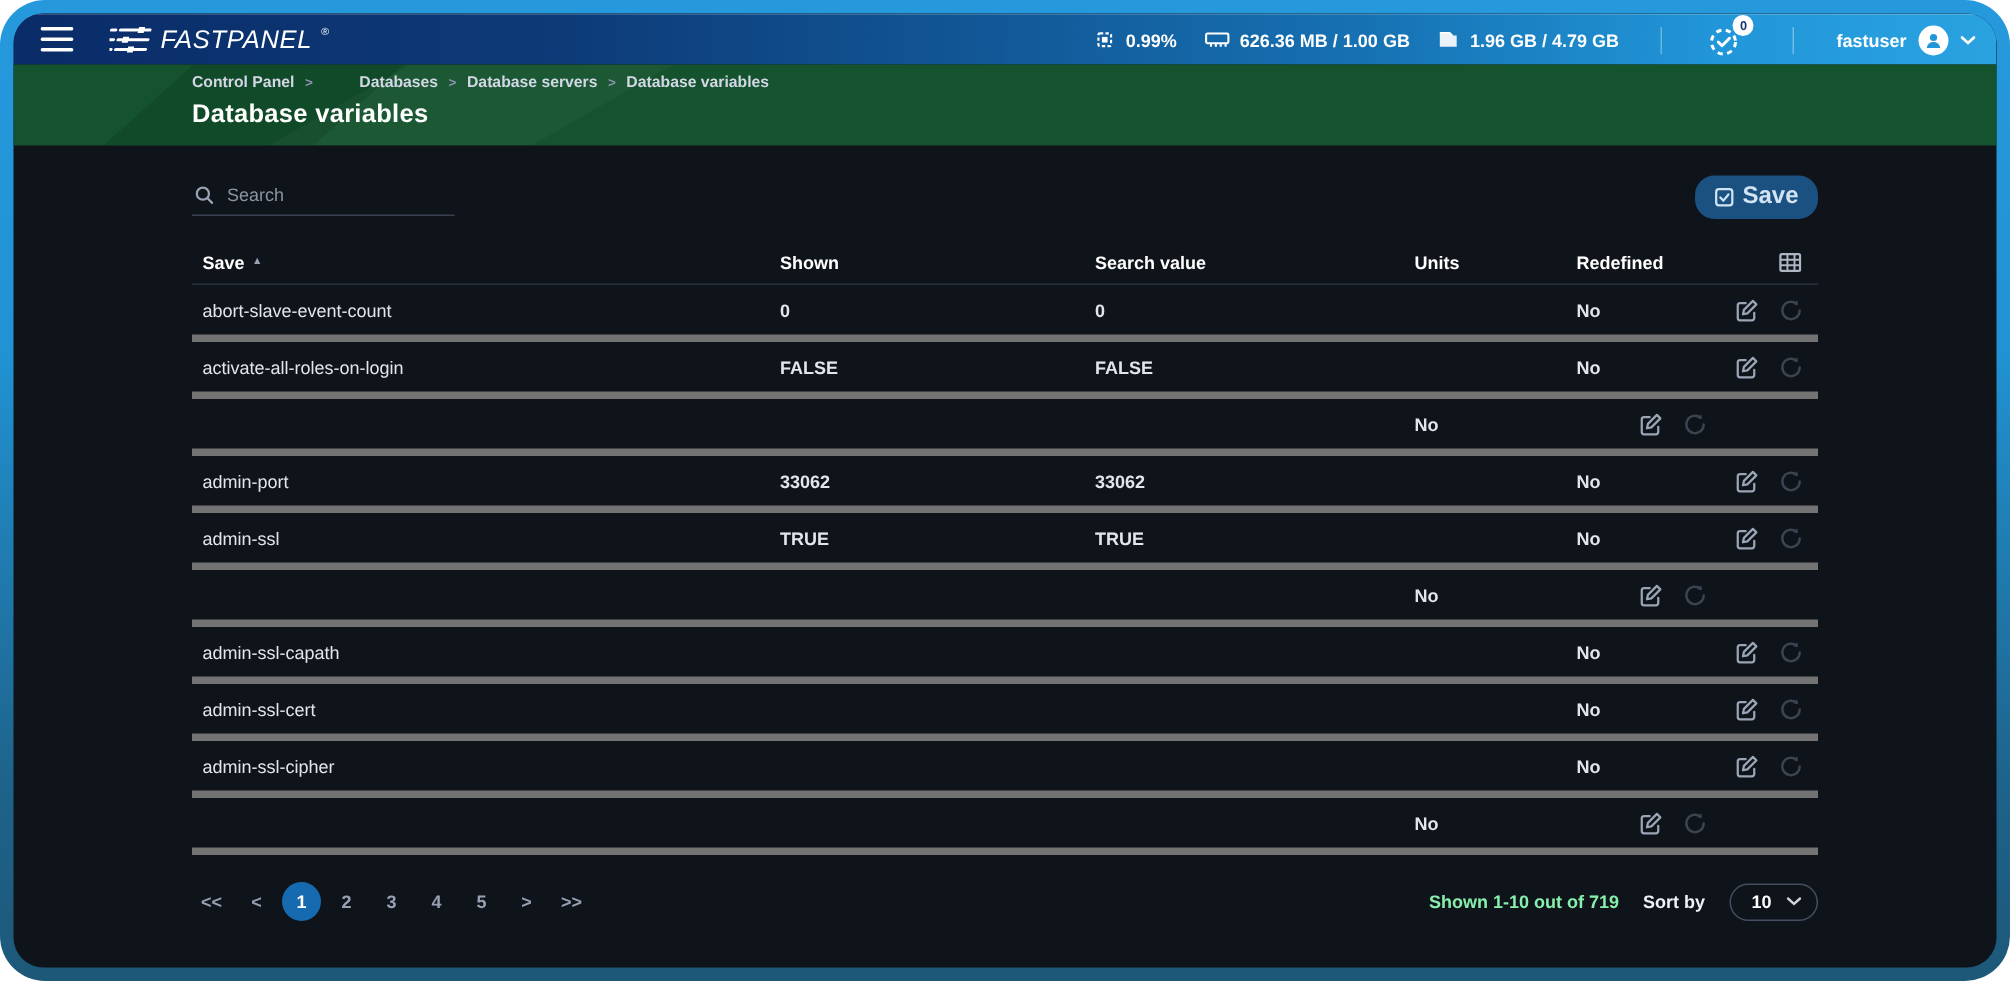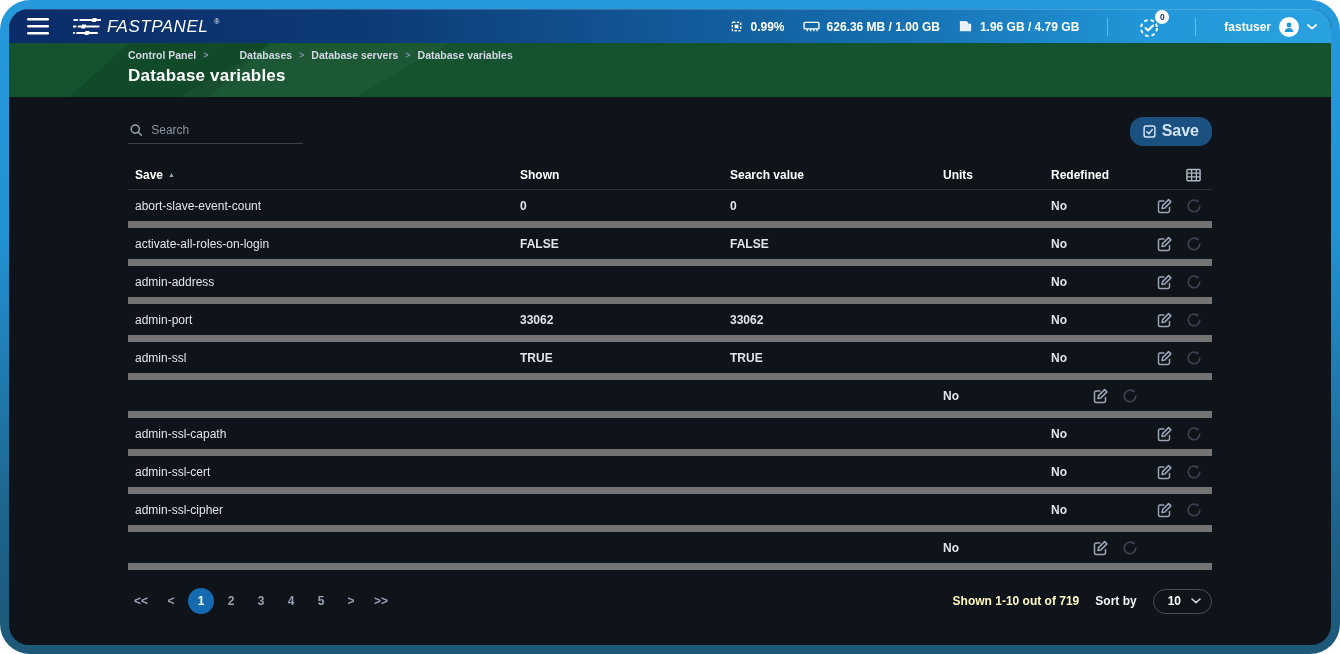--- a/index.html
+++ b/index.html
@@ -69,36 +69,36 @@
   }
   
   .grid-row{
     display:grid; grid-template-columns:385px 210px 213px 108px 1fr 64px;
     align-items:center; padding-left:7px;
   }
   .thead{ height:30px; border-bottom:1px solid #2a303c; color:#fff; font-size:12px; font-weight:bold; }
   .th{ display:flex; align-items:center; gap:5px; cursor:pointer; }
   .sort-arrow{ color:#9aa3b3; font-size:7px; }
   .th-actions{ justify-content:flex-end; padding-right:11px; }
-  .trow{ height:38px; border-bottom:7px solid #737373; font-size:12px; color:#e2e5ea; }
+  .trow{ height:38px; border-bottom:5px solid #737373; font-size:12px; color:#e2e5ea; }
   .cell-name{ font-weight:normal; }
   .cell-val{ font-weight:bold; }
   .cell-actions{ display:flex; justify-content:flex-end; gap:11px; padding-right:9px; }
   .icon-btn{ background:none; border:none; cursor:pointer; display:flex; padding:1px; }
   
   .tfooter{ display:flex; align-items:center; justify-content:space-between; margin-top:18px; }
   .pagination{ display:flex; align-items:center; gap:4px; }
   .page-item{
     min-width:26px; height:26px; border:none; background:none; cursor:pointer;
     color:#98a1b3; font-size:12px; font-weight:bold; font-family:"Liberation Sans",sans-serif;
     display:flex; align-items:center; justify-content:center; border-radius:50%;
   }
   .page-item.active{ background:#166ab0; color:#fff; width:26px; }
   .footer-right{ display:flex; align-items:center; gap:16px; }
-  .shown-text{ color:#fef9c3; font-size:12px; font-weight:bold; }
+  .shown-text{ color:#86efac; font-size:12px; font-weight:bold; }
   .sortby-label{ color:#f0f2f5; font-size:12px; font-weight:bold; }
   .sort-pill{
     display:flex; align-items:center; gap:10px;
     background:transparent; border:1px solid #454d5e; border-radius:13px;
     color:#fff; font-size:12px; font-weight:bold; font-family:"Liberation Sans",sans-serif;
     padding:4px 10px 5px 14px; cursor:pointer;
   }
 </style>
 </head>
 <body>
@@ -292,21 +292,20 @@
             <button class="icon-btn">
               <svg width="16" height="16" viewBox="0 0 16 16">
                 <path d="M13.8 8a5.8 5.8 0 1 1-2.1-4.5" fill="none" stroke="#3c4452" stroke-width="1.6" stroke-linecap="round"></path>
                 <path d="M12.2 1.2l.3 3-3-.4z" fill="#3c4452"></path>
               </svg>
             </button>
           </div>
         </div>
 
         <div class="grid-row trow">
-          <div class="cell-name">admin-address</div>
           <div class="cell-val"></div>
           <div class="cell-val"></div>
           <div class="cell-val"></div>
           <div class="cell-val">No</div>
           <div class="cell-actions">
             <button class="icon-btn">
               <svg width="16" height="16" viewBox="0 0 16 16">
                 <path d="M12.5 9.5V13a1.5 1.5 0 0 1-1.5 1.5H3A1.5 1.5 0 0 1 1.5 13V4.5A1.5 1.5 0 0 1 3 3h3.8" fill="none" stroke="#9aa5b5" stroke-width="1.5" stroke-linecap="round"></path>
                 <path d="M11.6 1.6l2.3 2.3-6 6-2.9.6.6-2.9z" fill="none" stroke="#9aa5b5" stroke-width="1.5" stroke-linejoin="round"></path>
               </svg>

